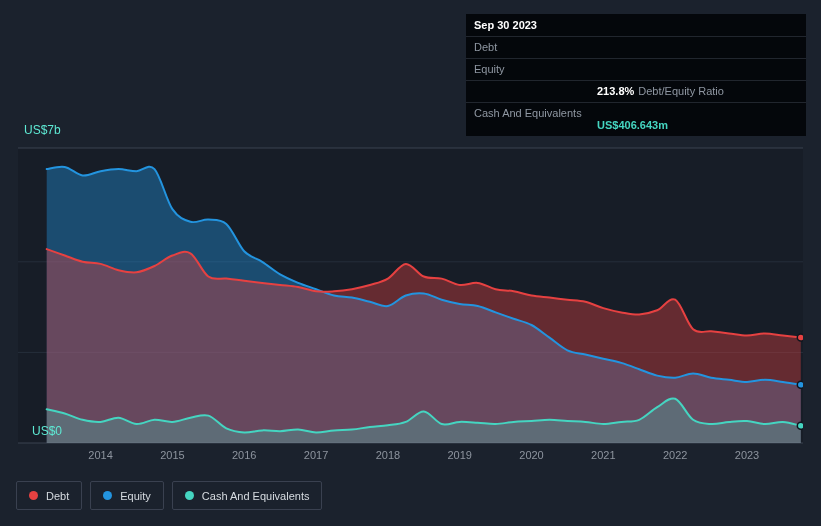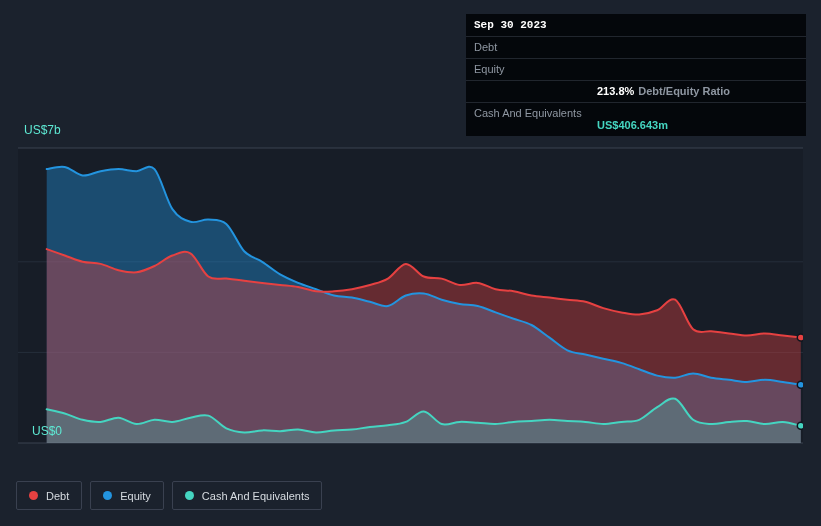--- a/index.html
+++ b/index.html
@@ -11,28 +11,28 @@
     overflow:hidden;
   }
   .stage { position:absolute; left:0; top:0; width:821px; height:526px; }
 
   
   .tooltip {
     position:absolute; left:466px; top:14px; width:340px;
     background:#04070b; color:#ffffff; font-size:11px; line-height:13px;
     z-index:5;
   }
-  .tt-title { padding:5px 8px 4px 8px; font-weight:bold;font-family:Liberation Mono, monospace; }
+  .tt-title { padding:5px 8px 4px 8px; font-weight:bold; }
   .tt-row {
     display:grid; grid-template-columns:123px 1fr;
     padding:4px 8px; border-top:1px solid #21262e;
   }
   .tt-label { color:#8f97a2; }
   .tt-value { font-weight:bold; }
-  .tt-ratio-rest { color:#8f97a2; font-weight:bold; margin-left:4px; }
+  .tt-ratio-rest { color:#8f97a2; font-weight:normal; margin-left:4px; }
 
   
   .y-label { position:absolute; font-size:12px; color:#5eead4; z-index:2; }
   .y-label-top { left:24px; top:123px; }
   .y-label-bottom { left:32px; top:424px;text-align:right; }
   .x-axis { position:absolute; left:18px; top:449px; width:785px; height:14px; }
   .x-axis span {
     position:absolute; transform:translateX(-50%);
     font-size:11px; color:#8d949e; white-space:nowrap;
   }
@@ -88,20 +88,32 @@
       <path d="M28.7,109.1C31.7,110.2,40.7,113.4,46.7,115.5C52.7,117.6,58.7,120.4,64.6,121.8C70.6,123.2,76.6,122.5,82.6,123.9C88.6,125.3,94.6,128.8,100.5,130.2C106.5,131.6,112.5,133.0,118.5,132.3C124.5,131.6,130.5,128.8,136.5,126.0C142.4,123.2,148.4,117.6,154.4,115.5C160.4,113.4,166.4,109.8,172.4,113.4C178.4,116.9,184.3,132.3,190.3,136.5C196.3,140.8,202.3,137.9,208.3,138.6C214.3,139.3,220.3,140.0,226.2,140.8C232.2,141.5,238.2,142.2,244.2,142.9C250.2,143.6,256.2,144.3,262.1,145.0C268.1,145.7,274.1,146.0,280.1,147.1C286.1,148.1,292.1,150.6,298.1,151.3C304.0,152.0,310.0,151.6,316.0,151.3C322.0,150.9,328.0,150.2,334.0,149.2C340.0,148.1,345.9,146.7,351.9,145.0C357.9,143.2,363.9,142.2,369.9,138.6C375.9,135.1,381.8,124.2,387.8,123.9C393.8,123.5,399.8,134.1,405.8,136.5C411.8,139.0,417.8,137.2,423.7,138.6C429.7,140.0,435.7,144.3,441.7,145.0C447.7,145.7,453.7,142.2,459.7,142.9C465.6,143.6,471.6,147.8,477.6,149.2C483.6,150.6,489.6,150.2,495.6,151.3C501.5,152.3,507.5,154.4,513.5,155.5C519.5,156.6,525.5,156.9,531.5,157.6C537.5,158.3,543.4,159.0,549.4,159.7C555.4,160.4,561.4,160.4,567.4,161.8C573.4,163.2,579.4,166.4,585.3,168.1C591.3,169.9,597.3,171.3,603.3,172.4C609.3,173.4,615.3,174.8,621.2,174.5C627.2,174.1,633.2,172.7,639.2,170.3C645.2,167.8,651.2,156.6,657.2,159.7C663.1,162.9,669.1,183.9,675.1,189.2C681.1,194.5,687.1,190.6,693.1,191.3C699.1,192.0,705.0,192.7,711.0,193.4C717.0,194.1,723.0,195.5,729.0,195.5C735.0,195.5,740.9,193.4,746.9,193.4C752.9,193.4,758.9,194.8,764.9,195.5C770.9,196.2,779.9,197.3,782.8,197.6L782.8,303L28.7,303Z" fill="rgba(230,65,65,0.38)"></path>
       <path d="M28.7,269.3C31.7,270.0,40.7,271.7,46.7,273.5C52.7,275.3,58.7,278.4,64.6,279.8C70.6,281.2,76.6,282.3,82.6,281.9C88.6,281.6,94.6,277.4,100.5,277.7C106.5,278.1,112.5,283.7,118.5,284.0C124.5,284.4,130.5,280.2,136.5,279.8C142.4,279.5,148.4,282.3,154.4,281.9C160.4,281.6,166.4,278.8,172.4,277.7C178.4,276.7,184.3,273.9,190.3,275.6C196.3,277.4,202.3,285.4,208.3,288.3C214.3,291.1,220.3,292.1,226.2,292.5C232.2,292.8,238.2,290.6,244.2,290.4C250.2,290.1,256.2,291.3,262.1,291.2C268.1,291.1,274.1,289.3,280.1,289.5C286.1,289.7,292.1,292.3,298.1,292.5C304.0,292.6,310.0,290.8,316.0,290.4C322.0,289.9,328.0,290.1,334.0,289.5C340.0,289.0,345.9,287.7,351.9,287.0C357.9,286.3,363.9,286.1,369.9,285.3C375.9,284.5,381.8,284.2,387.8,281.9C393.8,279.6,399.8,271.0,405.8,271.4C411.8,271.7,417.8,282.3,423.7,284.0C429.7,285.8,435.7,282.1,441.7,281.9C447.7,281.7,453.7,282.4,459.7,282.8C465.6,283.1,471.6,284.2,477.6,284.0C483.6,283.9,489.6,282.4,495.6,281.9C501.5,281.4,507.5,281.4,513.5,281.1C519.5,280.7,525.5,279.8,531.5,279.8C537.5,279.8,543.4,280.7,549.4,281.1C555.4,281.4,561.4,281.4,567.4,281.9C573.4,282.4,579.4,284.0,585.3,284.0C591.3,284.0,597.3,282.6,603.3,281.9C609.3,281.2,615.3,282.3,621.2,279.8C627.2,277.4,633.2,270.7,639.2,267.2C645.2,263.7,651.2,256.6,657.2,258.8C663.1,260.9,669.1,275.6,675.1,279.8C681.1,284.0,687.1,283.7,693.1,284.0C699.1,284.4,705.0,282.4,711.0,281.9C717.0,281.4,723.0,280.7,729.0,281.1C735.0,281.4,740.9,283.9,746.9,284.0C752.9,284.2,758.9,281.6,764.9,281.9C770.9,282.2,779.9,285.2,782.8,285.8L782.8,303L28.7,303Z" fill="rgba(69,213,193,0.25)"></path>
       <path d="M28.7,29.1C31.7,28.7,40.7,25.9,46.7,27.0C52.7,28.0,58.7,34.7,64.6,35.4C70.6,36.1,76.6,32.2,82.6,31.2C88.6,30.1,94.6,29.1,100.5,29.1C106.5,29.1,112.5,31.2,118.5,31.2C124.5,31.2,130.5,22.7,136.5,29.1C142.4,35.4,148.4,60.3,154.4,69.1C160.4,77.9,166.4,80.0,172.4,81.8C178.4,83.5,184.3,79.3,190.3,79.6C196.3,80.0,202.3,78.6,208.3,83.9C214.3,89.1,220.3,104.9,226.2,111.3C232.2,117.6,238.2,117.9,244.2,121.8C250.2,125.6,256.2,130.9,262.1,134.4C268.1,137.9,274.1,140.4,280.1,142.9C286.1,145.3,292.1,147.1,298.1,149.2C304.0,151.3,310.0,154.1,316.0,155.5C322.0,156.9,328.0,156.6,334.0,157.6C340.0,158.7,345.9,160.4,351.9,161.8C357.9,163.2,363.9,167.1,369.9,166.0C375.9,165.0,381.8,157.6,387.8,155.5C393.8,153.4,399.8,152.7,405.8,153.4C411.8,154.1,417.8,158.0,423.7,159.7C429.7,161.5,435.7,162.9,441.7,163.9C447.7,165.0,453.7,164.6,459.7,166.0C465.6,167.4,471.6,170.2,477.6,172.4C483.6,174.5,489.6,176.6,495.6,178.7C501.5,180.8,507.5,181.8,513.5,185.0C519.5,188.2,525.5,193.4,531.5,197.6C537.5,201.9,543.4,207.5,549.4,210.3C555.4,213.1,561.4,213.1,567.4,214.5C573.4,215.9,579.4,217.3,585.3,218.7C591.3,220.1,597.3,221.2,603.3,222.9C609.3,224.7,615.3,227.1,621.2,229.3C627.2,231.4,633.2,234.2,639.2,235.6C645.2,237.0,651.2,238.0,657.2,237.7C663.1,237.3,669.1,233.5,675.1,233.5C681.1,233.5,687.1,236.6,693.1,237.7C699.1,238.7,705.0,239.1,711.0,239.8C717.0,240.5,723.0,241.9,729.0,241.9C735.0,241.9,740.9,239.8,746.9,239.8C752.9,239.8,758.9,241.1,764.9,241.9C770.9,242.7,779.9,244.3,782.8,244.8" fill="none" stroke="#2394df" stroke-width="2" stroke-linejoin="round" stroke-linecap="round"></path>
       <path d="M28.7,109.1C31.7,110.2,40.7,113.4,46.7,115.5C52.7,117.6,58.7,120.4,64.6,121.8C70.6,123.2,76.6,122.5,82.6,123.9C88.6,125.3,94.6,128.8,100.5,130.2C106.5,131.6,112.5,133.0,118.5,132.3C124.5,131.6,130.5,128.8,136.5,126.0C142.4,123.2,148.4,117.6,154.4,115.5C160.4,113.4,166.4,109.8,172.4,113.4C178.4,116.9,184.3,132.3,190.3,136.5C196.3,140.8,202.3,137.9,208.3,138.6C214.3,139.3,220.3,140.0,226.2,140.8C232.2,141.5,238.2,142.2,244.2,142.9C250.2,143.6,256.2,144.3,262.1,145.0C268.1,145.7,274.1,146.0,280.1,147.1C286.1,148.1,292.1,150.6,298.1,151.3C304.0,152.0,310.0,151.6,316.0,151.3C322.0,150.9,328.0,150.2,334.0,149.2C340.0,148.1,345.9,146.7,351.9,145.0C357.9,143.2,363.9,142.2,369.9,138.6C375.9,135.1,381.8,124.2,387.8,123.9C393.8,123.5,399.8,134.1,405.8,136.5C411.8,139.0,417.8,137.2,423.7,138.6C429.7,140.0,435.7,144.3,441.7,145.0C447.7,145.7,453.7,142.2,459.7,142.9C465.6,143.6,471.6,147.8,477.6,149.2C483.6,150.6,489.6,150.2,495.6,151.3C501.5,152.3,507.5,154.4,513.5,155.5C519.5,156.6,525.5,156.9,531.5,157.6C537.5,158.3,543.4,159.0,549.4,159.7C555.4,160.4,561.4,160.4,567.4,161.8C573.4,163.2,579.4,166.4,585.3,168.1C591.3,169.9,597.3,171.3,603.3,172.4C609.3,173.4,615.3,174.8,621.2,174.5C627.2,174.1,633.2,172.7,639.2,170.3C645.2,167.8,651.2,156.6,657.2,159.7C663.1,162.9,669.1,183.9,675.1,189.2C681.1,194.5,687.1,190.6,693.1,191.3C699.1,192.0,705.0,192.7,711.0,193.4C717.0,194.1,723.0,195.5,729.0,195.5C735.0,195.5,740.9,193.4,746.9,193.4C752.9,193.4,758.9,194.8,764.9,195.5C770.9,196.2,779.9,197.3,782.8,197.6" fill="none" stroke="#e64141" stroke-width="2" stroke-linejoin="round" stroke-linecap="round"></path>
       <path d="M28.7,269.3C31.7,270.0,40.7,271.7,46.7,273.5C52.7,275.3,58.7,278.4,64.6,279.8C70.6,281.2,76.6,282.3,82.6,281.9C88.6,281.6,94.6,277.4,100.5,277.7C106.5,278.1,112.5,283.7,118.5,284.0C124.5,284.4,130.5,280.2,136.5,279.8C142.4,279.5,148.4,282.3,154.4,281.9C160.4,281.6,166.4,278.8,172.4,277.7C178.4,276.7,184.3,273.9,190.3,275.6C196.3,277.4,202.3,285.4,208.3,288.3C214.3,291.1,220.3,292.1,226.2,292.5C232.2,292.8,238.2,290.6,244.2,290.4C250.2,290.1,256.2,291.3,262.1,291.2C268.1,291.1,274.1,289.3,280.1,289.5C286.1,289.7,292.1,292.3,298.1,292.5C304.0,292.6,310.0,290.8,316.0,290.4C322.0,289.9,328.0,290.1,334.0,289.5C340.0,289.0,345.9,287.7,351.9,287.0C357.9,286.3,363.9,286.1,369.9,285.3C375.9,284.5,381.8,284.2,387.8,281.9C393.8,279.6,399.8,271.0,405.8,271.4C411.8,271.7,417.8,282.3,423.7,284.0C429.7,285.8,435.7,282.1,441.7,281.9C447.7,281.7,453.7,282.4,459.7,282.8C465.6,283.1,471.6,284.2,477.6,284.0C483.6,283.9,489.6,282.4,495.6,281.9C501.5,281.4,507.5,281.4,513.5,281.1C519.5,280.7,525.5,279.8,531.5,279.8C537.5,279.8,543.4,280.7,549.4,281.1C555.4,281.4,561.4,281.4,567.4,281.9C573.4,282.4,579.4,284.0,585.3,284.0C591.3,284.0,597.3,282.6,603.3,281.9C609.3,281.2,615.3,282.3,621.2,279.8C627.2,277.4,633.2,270.7,639.2,267.2C645.2,263.7,651.2,256.6,657.2,258.8C663.1,260.9,669.1,275.6,675.1,279.8C681.1,284.0,687.1,283.7,693.1,284.0C699.1,284.4,705.0,282.4,711.0,281.9C717.0,281.4,723.0,280.7,729.0,281.1C735.0,281.4,740.9,283.9,746.9,284.0C752.9,284.2,758.9,281.6,764.9,281.9C770.9,282.2,779.9,285.2,782.8,285.8" fill="none" stroke="#45d5c1" stroke-width="2" stroke-linejoin="round" stroke-linecap="round"></path>
       <circle cx="782.8" cy="244.8" r="3.5" fill="#2394df" stroke="#10151d" stroke-width="1.5"></circle>
       <circle cx="782.8" cy="197.6" r="3.5" fill="#e64141" stroke="#10151d" stroke-width="1.5"></circle>
       <circle cx="782.8" cy="285.8" r="3.5" fill="#45d5c1" stroke="#10151d" stroke-width="1.5"></circle>
     </svg>
 
+  <div class="x-axis" id="x-axis">
+      <span style="left: 82.6px;">2014</span>
+      <span style="left: 154.4px;">2015</span>
+      <span style="left: 226.2px;">2016</span>
+      <span style="left: 298.1px;">2017</span>
+      <span style="left: 369.9px;">2018</span>
+      <span style="left: 441.7px;">2019</span>
+      <span style="left: 513.5px;">2020</span>
+      <span style="left: 585.3px;">2021</span>
+      <span style="left: 657.2px;">2022</span>
+      <span style="left: 729px;">2023</span>
+    </div>
 
   <div class="legend">
     <div class="pill">
       <span class="dot" style="background: rgb(230, 65, 65);"></span>
       <span>Debt</span>
     </div>
     <div class="pill">
       <span class="dot" style="background: rgb(35, 148, 223);"></span>
       <span>Equity</span>
     </div>

